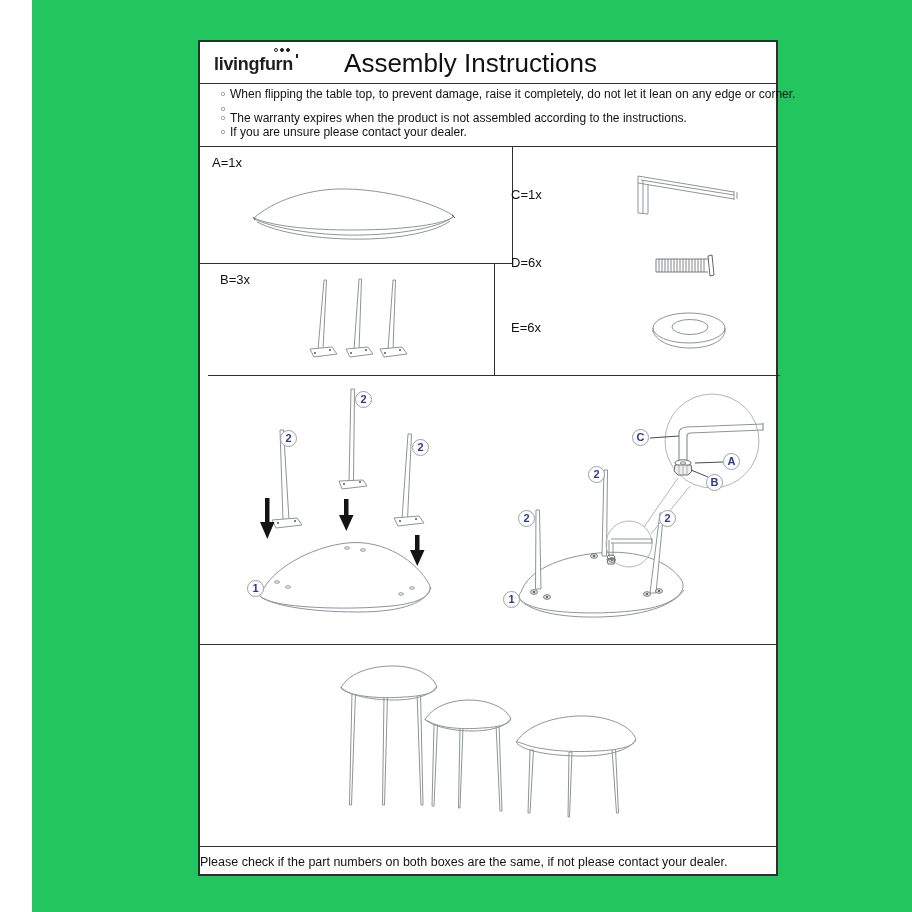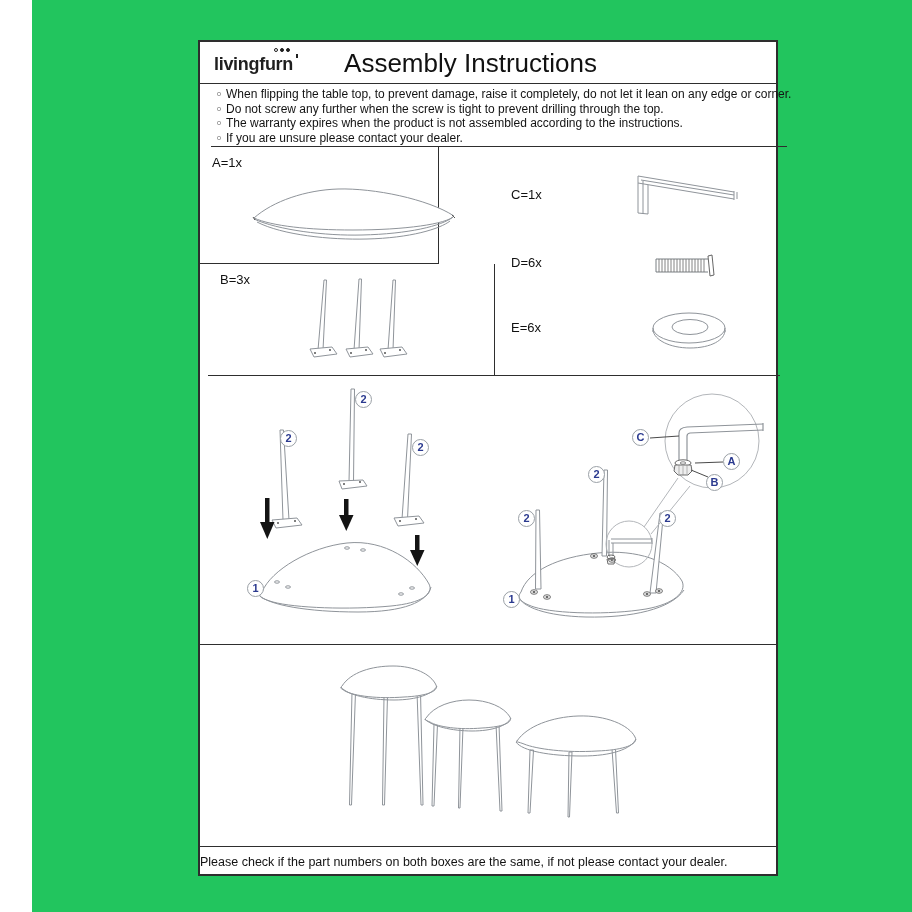--- a/index.html
+++ b/index.html
@@ -17,29 +17,29 @@
     letter-spacing:-0.3px; color:#1f1f1f; }
   .logo-dots { position:absolute; left:60px; top:-6px; display:flex; gap:2px; }
   .logo-dots i { display:block; width:4px; height:4px; border:1.3px solid #1f1f1f;
     border-radius:50%; }
   .logo-dots i.filled { background:#1f1f1f; }
   .logo-tm { position:absolute; right:-5px; top:0; width:2px; height:4px; background:#1f1f1f; }
   .title { position:absolute; top:6px; left:0; width:100%; padding-right:35px;
     text-align:center; font-size:26px; color:#111; }
 
   
-  .warnings { position:absolute; left:11px; top:42px; width:100%; height:63px;
-    border-bottom:1px solid #2e2e2e; padding:3px 4px 0 5px; }
+  .warnings { position:absolute; left:0; top:42px; width:100%; height:63px;
+    border-bottom:1px solid #2e2e2e; padding:3px 4px 0 20px; }
   .warn-line { display:flex; align-items:flex-start; line-height:14.6px; }
   .warn-line .bullet { flex:0 0 auto; width:4px; height:4px; margin:5px 5px 0 1px;
     border:1px solid #8f8f8f; border-radius:1.5px; background:#fff; }
   .warn-line .txt { font-size:12px; color:#131313; white-space:nowrap; }
 
   
-  .parts-left-a { position:absolute; left:0; top:105px; width:239px; height:117px;
+  .parts-left-a { position:absolute; left:0; top:105px; width:313px; height:117px;
     border-right:1px solid #2e2e2e; border-bottom:1px solid #2e2e2e; }
   .parts-left-b { position:absolute; left:8px; top:222px; width:287px; height:112px;
     border-right:1px solid #2e2e2e; border-bottom:1px solid #2e2e2e; }
   .parts-right { position:absolute; left:287px; top:105px; width:293px; height:229px;
     border-bottom:1px solid #2e2e2e; }
   .part-label { position:absolute; font-size:13px; color:#111; }
   .lblA { left:12px; top:8px; } .lblB { left:12px; top:8px; }
   .lblC { left:24px; top:40px; } .lblD { left:24px; top:108px; } .lblE { left:24px; top:173px; }
   .cellsvg { position:absolute; left:0; top:0; }
 
@@ -79,21 +79,20 @@
       <div class="title">Assembly Instructions</div>
     </div>
 
     <div class="warnings">
       <div class="warn-line">
         <span class="bullet"></span>
         <span class="txt">When flipping the table top, to prevent damage, raise it completely, do not let it lean on any edge or corner.</span>
       </div>
       <div class="warn-line">
         <span class="bullet"></span>
-        <span class="txt">Do not screw any further when the screw is tight to prevent drilling through the top.</span>
       </div>
       <div class="warn-line">
         <span class="bullet"></span>
         <span class="txt">The warranty expires when the product is not assembled according to the instructions.</span>
       </div>
       <div class="warn-line">
         <span class="bullet"></span>
         <span class="txt">If you are unsure please contact your dealer.</span>
       </div>
     </div>

